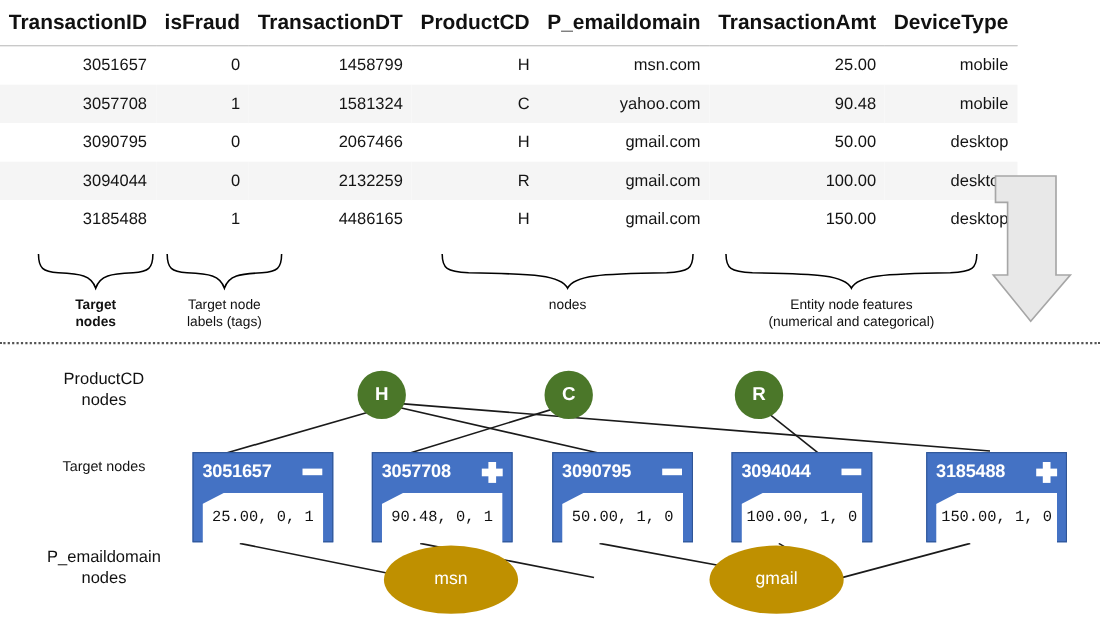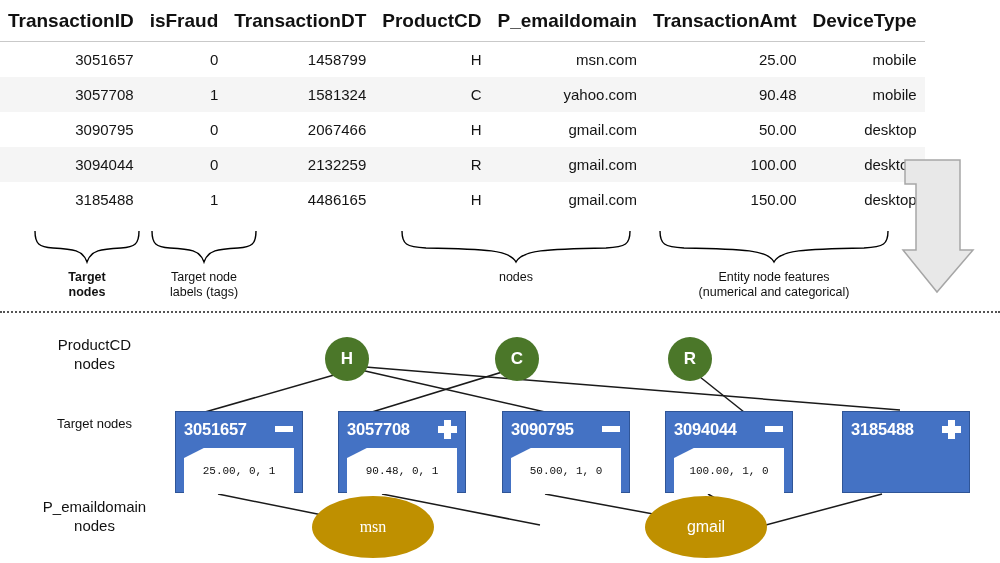--- a/index.html
+++ b/index.html
@@ -110,21 +110,21 @@
   }
   .badge.plus::after{
     content:"";position:absolute;left:7px;top:1px;width:7px;height:19px;background:#fff;
   }
   .tn-feat{
     margin:6px 8px 0 8px;
     background:#ffffff;
     height:46px;
     display:flex;align-items:center;justify-content:center;
     font-family:"Liberation Mono", monospace;
-    font-size:11px;
+    font-size:14px;
     color:#111;
     position:relative;
     clip-path:polygon(0 22%, 18% 0, 100% 0, 100% 100%, 0 100%);
   }
 
   .email-node{
     position:absolute;
     width:122px;height:62px;border-radius:50%;
     background:#bf9000;
     color:#fff;
@@ -311,23 +311,24 @@
         <span class="tn-id">3094044</span>
         <span class="badge minus"></span>
       </div>
       <div class="tn-feat">100.00, 1, 0</div>
     </div>
     <div class="target-node" style="left:842px;top:100px;">
       <div class="tn-head">
         <span class="tn-id">3185488</span>
         <span class="badge plus"></span>
       </div>
-    </div>
-
-    <div class="email-node" style="left:312px;top:185px;font-family:Liberation Serif, serif;">
+      <div class="tn-feat">150.00, 1, 0</div>
+    </div>
+
+    <div class="email-node" style="left:349px;top:185px;">
       <span>msn</span>
     </div>
     <div class="email-node" style="left:645px;top:185px;">
       <span>gmail</span>
     </div>
 
   </div>
 </div>
 
 </body></html>

